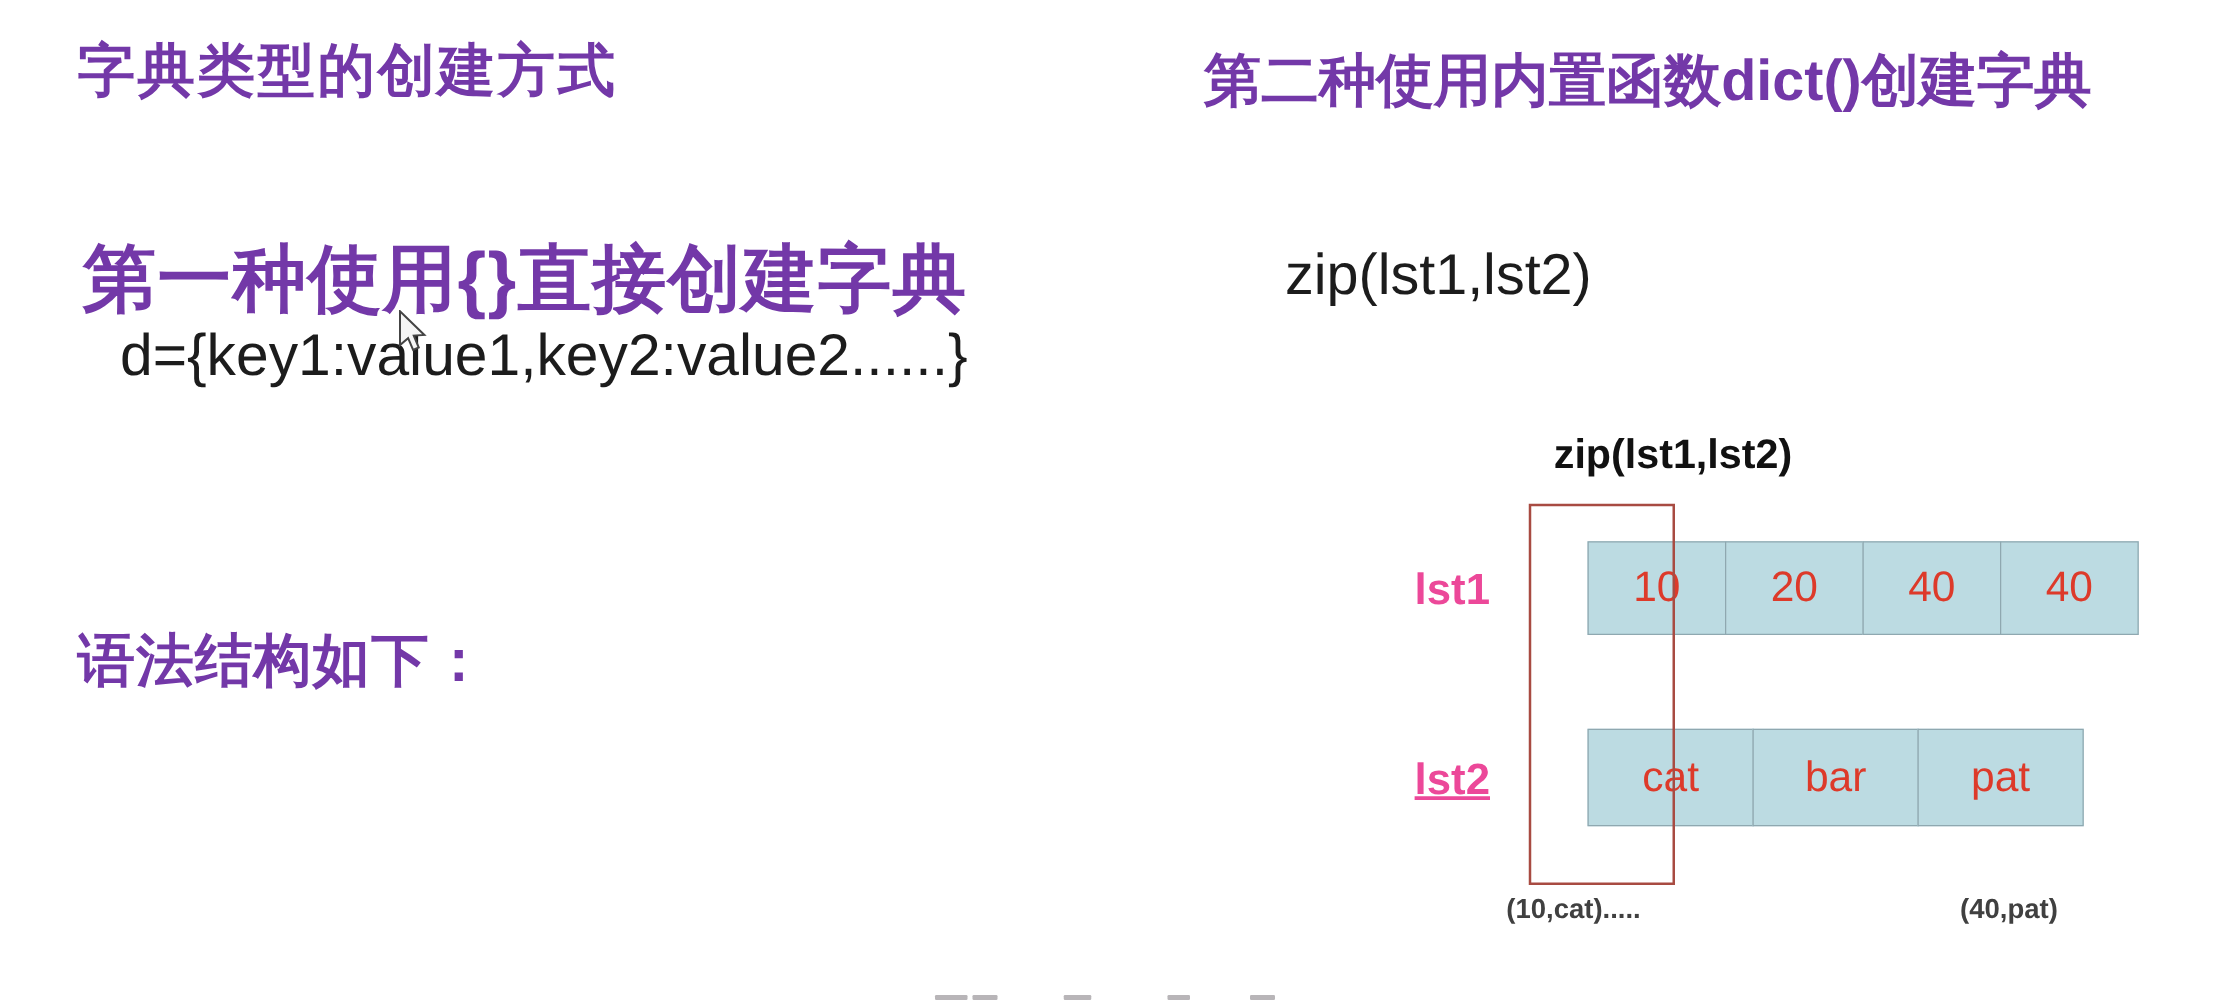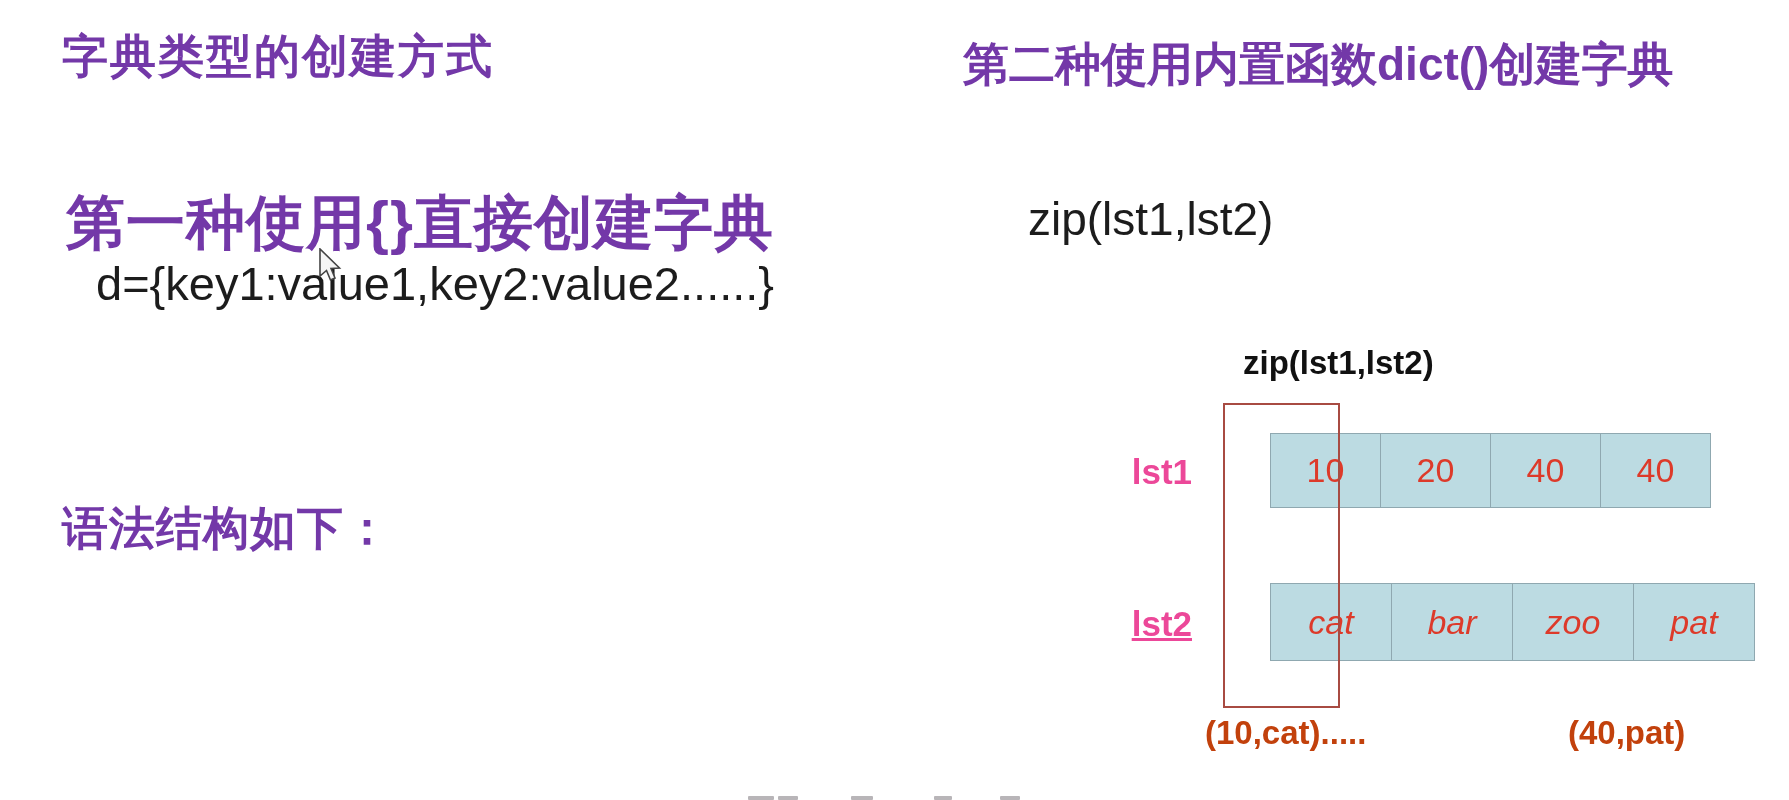--- a/index.html
+++ b/index.html
@@ -28,37 +28,37 @@
 
   
   .zip-label{left:1243px;top:344px;font-size:33px;font-weight:700;color:#111;}
   .row-label{font-size:35px;font-weight:700;color:#ec4899;text-align:right;width:150px;}
   .lst1-label{left:1042px;top:452px;}
   .lst2-label{left:1042px;top:604px;text-decoration:underline;}
   .cells{display:flex;padding-left:44px;}
   .row1{left:1226px;top:433px;}
   .row2{left:1226px;top:583px;}
   .row1 .cell{width:111px;height:75px;}
-  .row2 .cell{width:122px;height:78px;font-style:italic;}
+  .row2 .cell{width:133px;height:78px;}
   .cell{
     background:#bcdbe2;
     border:1px solid #8fa8b0;
     margin-right:-1px;
     box-sizing:border-box;
     display:flex;align-items:center;justify-content:center;
     font-size:34px;color:#dd3a2a;
   }
   .hl-rect{
     left:1223px;top:403px;width:117px;height:305px;
     border:2px solid #a84b42;
     box-sizing:border-box;
     background:transparent;
     z-index:3;
   }
-  .caption{font-size:33px;font-weight:700;color:#c2410c;}
+  .caption{font-size:22px;font-weight:700;color:#404040;}
   .cap-left{left:1205px;top:714px;}
   .cap-right{left:1527px;top:714px;margin-left:41px;}
 
   
   .cursor{left:318px;top:248px;width:26px;height:38px;z-index:5;}
 
   
   .smudge{height:4px;background:#b8b5b8;top:796px;border-radius:1px;}
 </style>
 </head>
@@ -81,21 +81,20 @@
       <div class="cell">10</div>
       <div class="cell">20</div>
       <div class="cell">40</div>
       <div class="cell">40</div>
     </div>
 
   <div class="abs row-label lst2-label">lst2</div>
   <div class="abs cells row2">
       <div class="cell">cat</div>
       <div class="cell">bar</div>
-      <div class="cell">zoo</div>
       <div class="cell">pat</div>
     </div>
 
   <div class="abs hl-rect"></div>
 
   <div class="abs caption cap-left">(10,cat).....</div>
   <div class="abs caption cap-right">(40,pat)</div>
 
   <div class="abs cursor">
     <svg width="26" height="38" viewBox="0 0 26 38">

